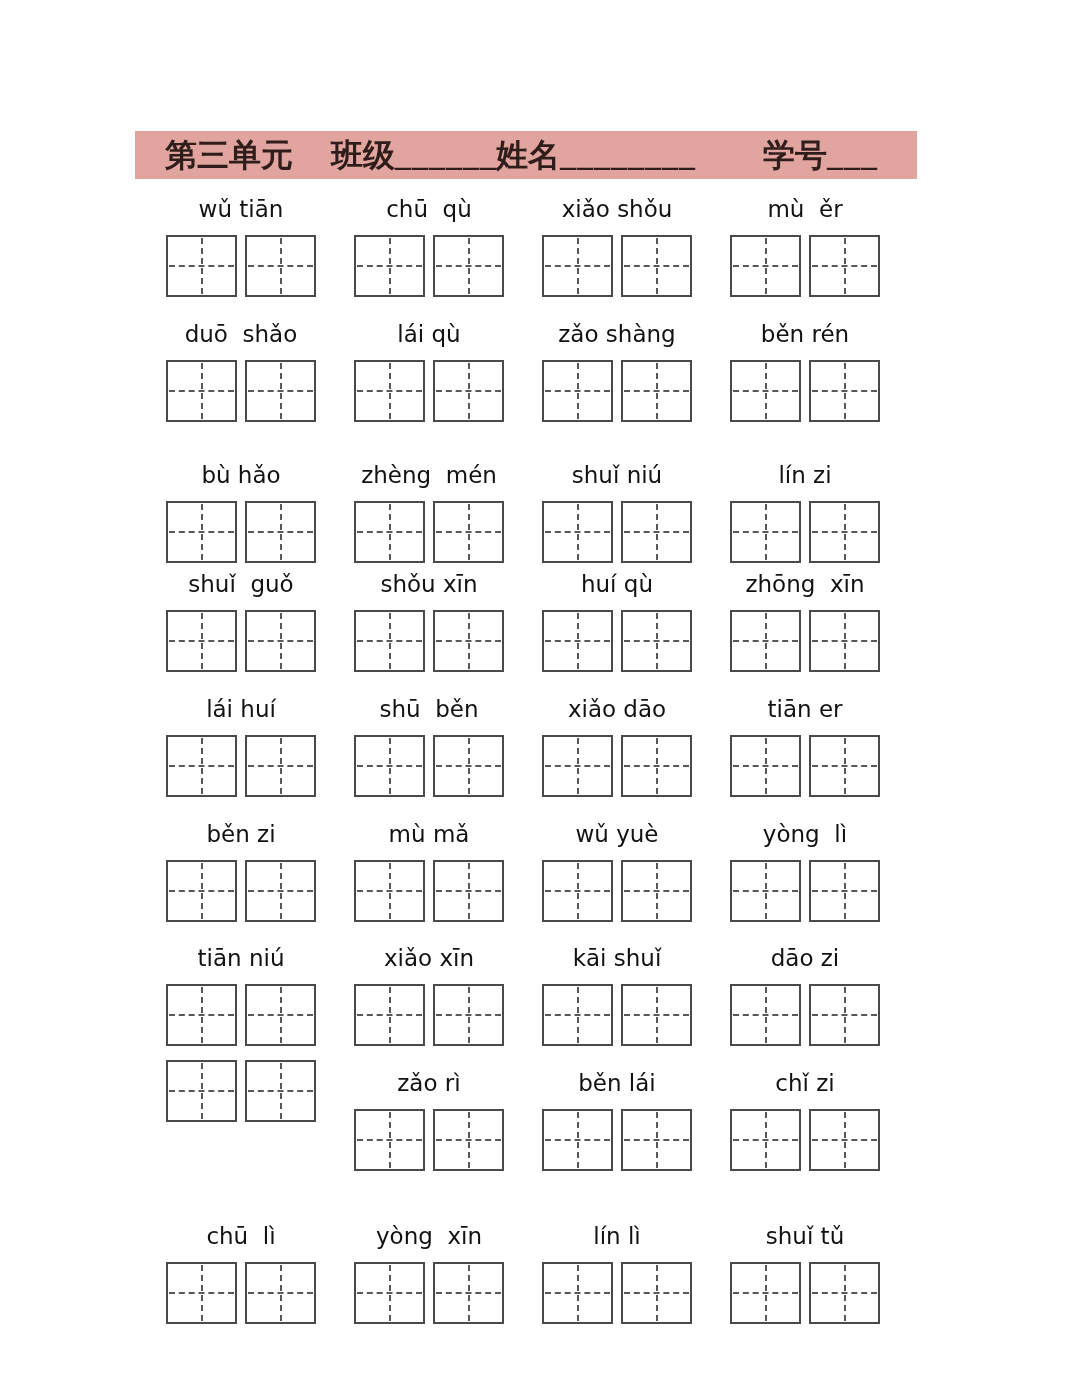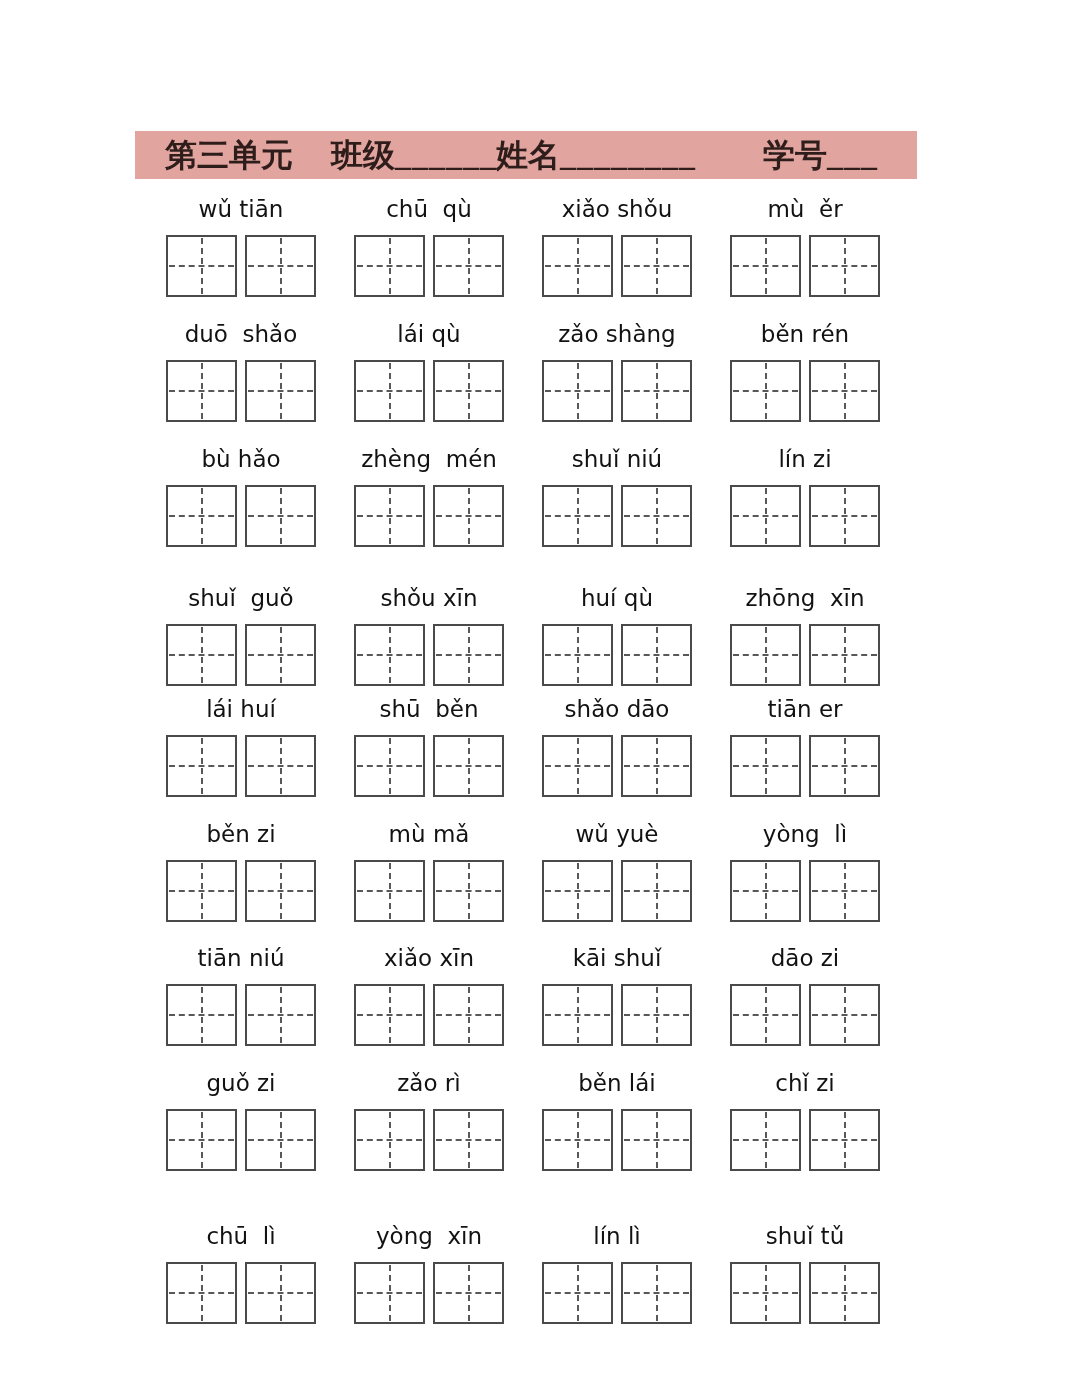--- a/index.html
+++ b/index.html
@@ -130,21 +130,21 @@
       </div>
     </div>
         <div class="word-cell col3">
       <div class="pinyin">běn rén</div>
       <div class="boxes">
         <div class="tianzige"></div>
         <div class="tianzige"></div>
       </div>
     </div>
       </div>
-      <div class="word-row" style="top: 436px;">
+      <div class="word-row" style="top: 452px;">
         <div class="word-cell col0">
       <div class="pinyin">bù hǎo</div>
       <div class="boxes">
         <div class="tianzige"></div>
         <div class="tianzige"></div>
       </div>
     </div>
         <div class="word-cell col1">
       <div class="pinyin">zhèng  mén</div>
       <div class="boxes">
@@ -160,21 +160,21 @@
       </div>
     </div>
         <div class="word-cell col3">
       <div class="pinyin">lín zi</div>
       <div class="boxes">
         <div class="tianzige"></div>
         <div class="tianzige"></div>
       </div>
     </div>
       </div>
-      <div class="word-row" style="top: 575px;">
+      <div class="word-row" style="top: 561px;">
         <div class="word-cell col0">
       <div class="pinyin">shuǐ  guǒ</div>
       <div class="boxes">
         <div class="tianzige"></div>
         <div class="tianzige"></div>
       </div>
     </div>
         <div class="word-cell col1">
       <div class="pinyin">shǒu xīn</div>
       <div class="boxes">
@@ -206,21 +206,21 @@
       </div>
     </div>
         <div class="word-cell col1">
       <div class="pinyin">shū  běn</div>
       <div class="boxes">
         <div class="tianzige"></div>
         <div class="tianzige"></div>
       </div>
     </div>
         <div class="word-cell col2">
-      <div class="pinyin">shǎo dāo</div>
+      <div class="pinyin">xiǎo dāo</div>
       <div class="boxes">
         <div class="tianzige"></div>
         <div class="tianzige"></div>
       </div>
     </div>
         <div class="word-cell col3">
       <div class="pinyin">tiān er</div>
       <div class="boxes">
         <div class="tianzige"></div>
         <div class="tianzige"></div>
@@ -282,21 +282,20 @@
         <div class="word-cell col3">
       <div class="pinyin">dāo zi</div>
       <div class="boxes">
         <div class="tianzige"></div>
         <div class="tianzige"></div>
       </div>
     </div>
       </div>
       <div class="word-row" style="top: 1060px;">
         <div class="word-cell col0">
-      <div class="pinyin">guǒ zi</div>
       <div class="boxes">
         <div class="tianzige"></div>
         <div class="tianzige"></div>
       </div>
     </div>
         <div class="word-cell col1">
       <div class="pinyin">zǎo rì</div>
       <div class="boxes">
         <div class="tianzige"></div>
         <div class="tianzige"></div>

